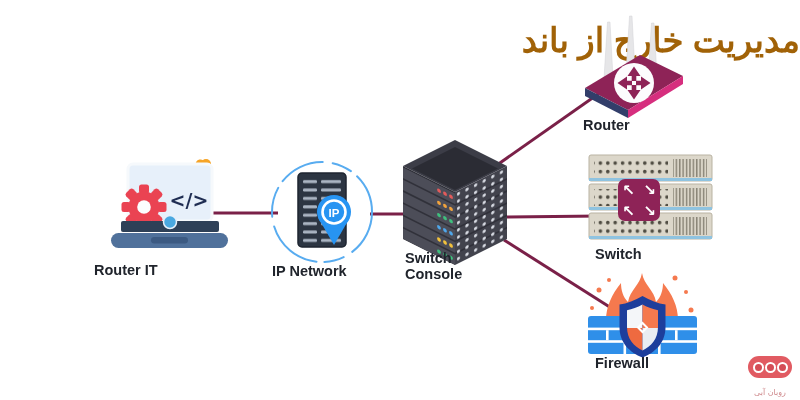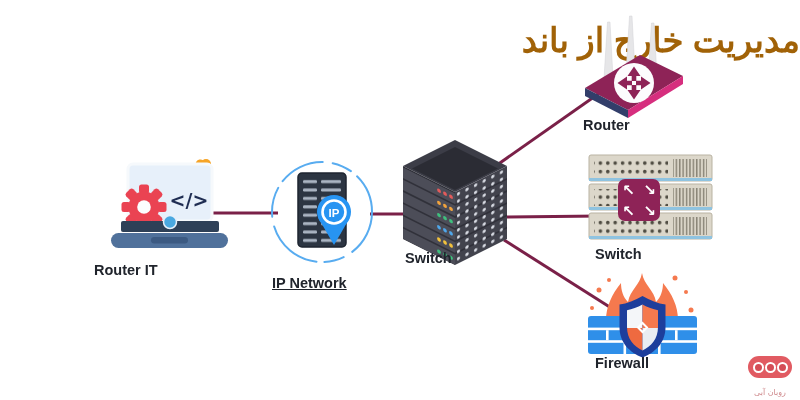--- a/index.html
+++ b/index.html
@@ -75,21 +75,21 @@
       <circle cx="55" cy="55" r="50" fill="none" stroke="#58acf0" stroke-width="2" stroke-linecap="round" stroke-dasharray="46 10 20 8 58 10 30 8"></circle>
       <rect x="31" y="16" width="48" height="74" rx="4" fill="#2c3542" stroke="#1e2530" stroke-width="1.5"></rect>
       <rect x="34" y="21" width="44" height="66" fill="url(#iprows)"></rect>
       <g>
         <polygon points="52.5,63 81.5,63 67,88" fill="#2794f2"></polygon>
         <circle cx="67" cy="55" r="17" fill="#2794f2"></circle>
         <circle cx="67" cy="55" r="11.5" fill="none" stroke="#ffffff" stroke-width="2.6"></circle>
         <text x="67" y="59.5" font-size="11.5" font-weight="bold" fill="#ffffff" text-anchor="middle" font-family="Liberation Sans, sans-serif">IP</text>
       </g>
     </svg>
-    <div class="node-label" style="left:5px;top:118px;width:100px;text-decoration:underline;">IP Network</div>
+    <div class="node-label" style="left:5px;top:106px;width:100px;">IP Network</div>
   </div>
 
   <div class="node" style="left:403px;top:138px;">
     <svg width="105" height="127" viewBox="0 0 105 127">
       <defs>
         <pattern id="srvdots" width="8.6" height="7.2" patternUnits="userSpaceOnUse">
           <circle cx="3.4" cy="3.4" r="1.7" fill="#d7dae2"></circle>
         </pattern>
       </defs>
       <polygon points="52,2 104,28 52,54 0,28" fill="#3c3d47"></polygon>
@@ -128,20 +128,21 @@
         <rect x="0" y="11.9" width="52" height="1.8" fill="#30313a"></rect>
         <rect x="0" y="24.1" width="52" height="1.8" fill="#30313a"></rect>
         <rect x="0" y="36.3" width="52" height="1.8" fill="#30313a"></rect>
         <rect x="0" y="48.5" width="52" height="1.8" fill="#30313a"></rect>
         <rect x="0" y="60.7" width="52" height="1.8" fill="#30313a"></rect>
         <rect x="2" y="1" width="48" height="71" fill="url(#srvdots)"></rect>
       </g>
     </svg>
     <div class="node-label" style="left:2px;top:112px;width:100px;">
       <div>Switch</div>
+      <div>Console</div>
     </div>
   </div>
 
   <div class="node" style="left:582px;top:12px;">
     <svg width="105" height="110" viewBox="0 0 105 110">
       <g>
         <polygon points="25.5,10 28,10 31,66 22,66" fill="#e6e6e8" stroke="#d2d2d6" stroke-width="0.5"></polygon>
         <polygon points="47.5,4 50,4 53,60 44,60" fill="#e6e6e8" stroke="#d2d2d6" stroke-width="0.5"></polygon>
         <polygon points="69.5,11 72,11 75,65 66,65" fill="#e6e6e8" stroke="#d2d2d6" stroke-width="0.5"></polygon>
       </g>

